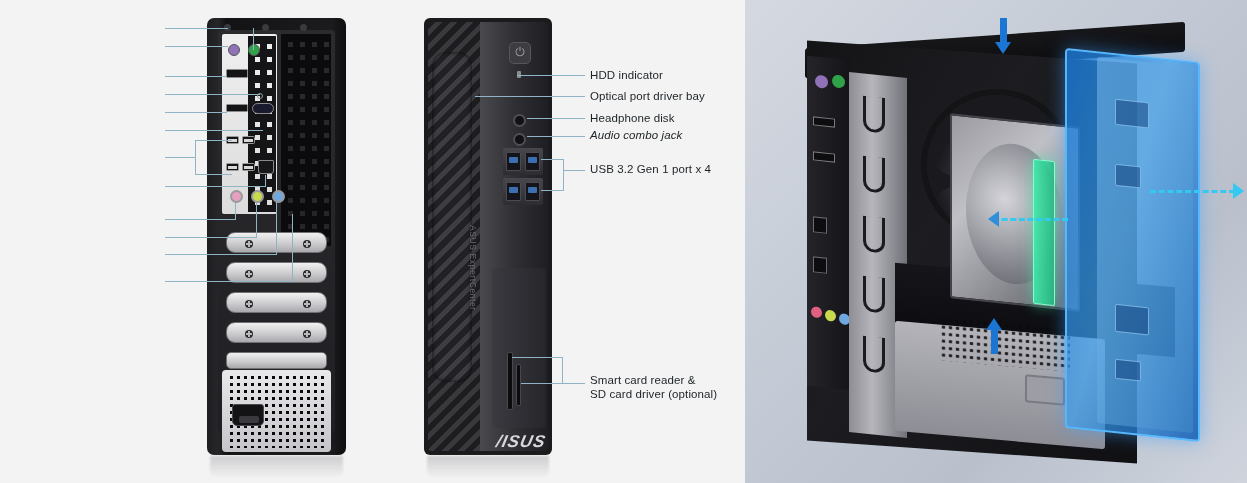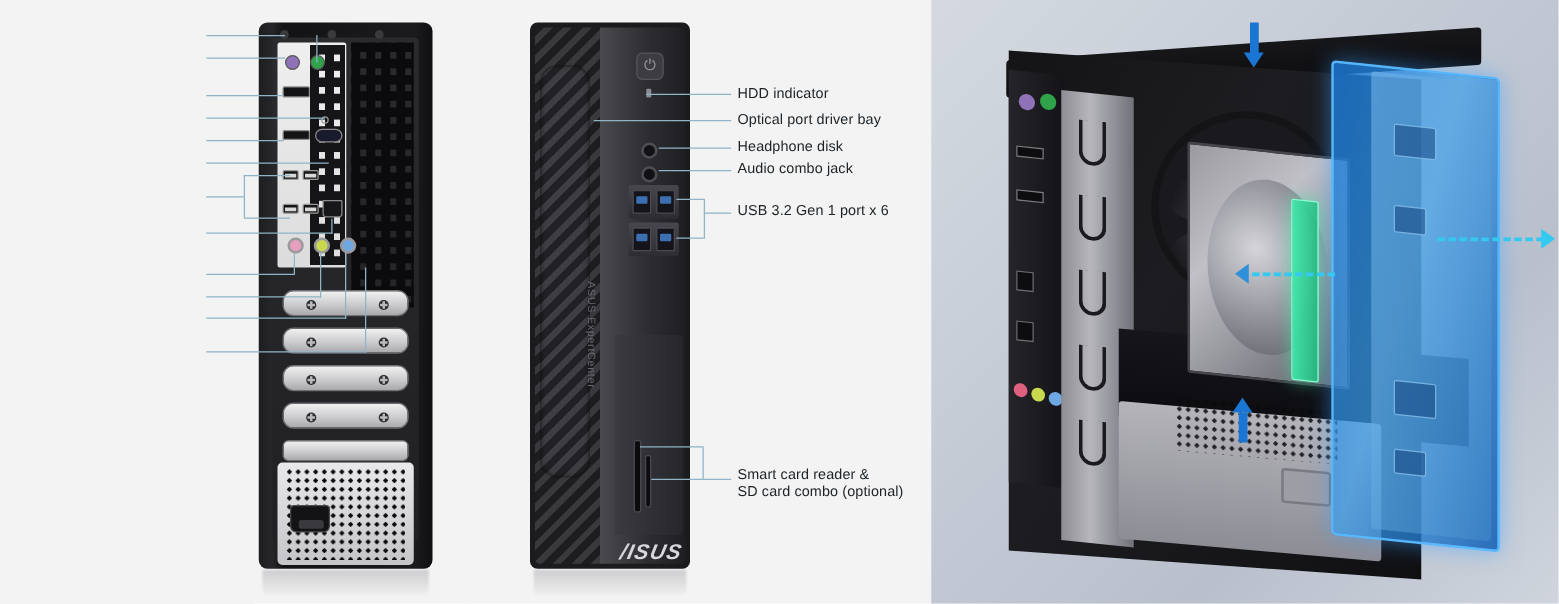--- a/index.html
+++ b/index.html
@@ -417,24 +417,24 @@
     <div class="ld h" style="left:188px;top:170px;width:22px;"></div>
 
     <div class="ld h" style="left:137px;top:357px;width:50px;"></div>
     <div class="ld h" style="left:146px;top:383px;width:41px;"></div>
     <div class="ld v" style="left:187px;top:357px;height:27px;"></div>
     <div class="ld h" style="left:187px;top:383px;width:23px;"></div>
 
     <div class="lbl l" style="left:215px;top:69px;">HDD indicator</div>
     <div class="lbl l" style="left:215px;top:90px;">Optical port driver bay</div>
     <div class="lbl l" style="left:215px;top:112px;">Headphone disk</div>
-    <div class="lbl l" style="left:215px;top:129px;">Audio combo jack</div>
-    <div class="lbl l" style="left:215px;top:163px;">USB 3.2 Gen 1 port x 6</div>
+    <div class="lbl l" style="left:215px;top:129px;font-style:italic;">Audio combo jack</div>
+    <div class="lbl l" style="left:215px;top:163px;">USB 3.2 Gen 1 port x 4</div>
     <div class="lbl l" style="left:215px;top:374px;">Smart card reader  &amp;</div>
-    <div class="lbl l" style="left:215px;top:388px;">SD card combo (optional)</div>
+    <div class="lbl l" style="left:215px;top:388px;">SD card driver (optional)</div>
   </div>
 
   <div class="panel" id="panel-inner">
     <div id="inner-top"></div>
     <div id="inner-shell"></div>
 
     <div id="io-strip">
       <div class="io-dot" style="left:8px;top:18px;background:#8f72b8;"></div>
       <div class="io-dot" style="left:25px;top:16px;background:#2fa24a;"></div>
       <div style="position:absolute;left:6px;top:60px;width:22px;height:9px;background:#0d0d10;border:1px solid #7a7a80;"></div>

